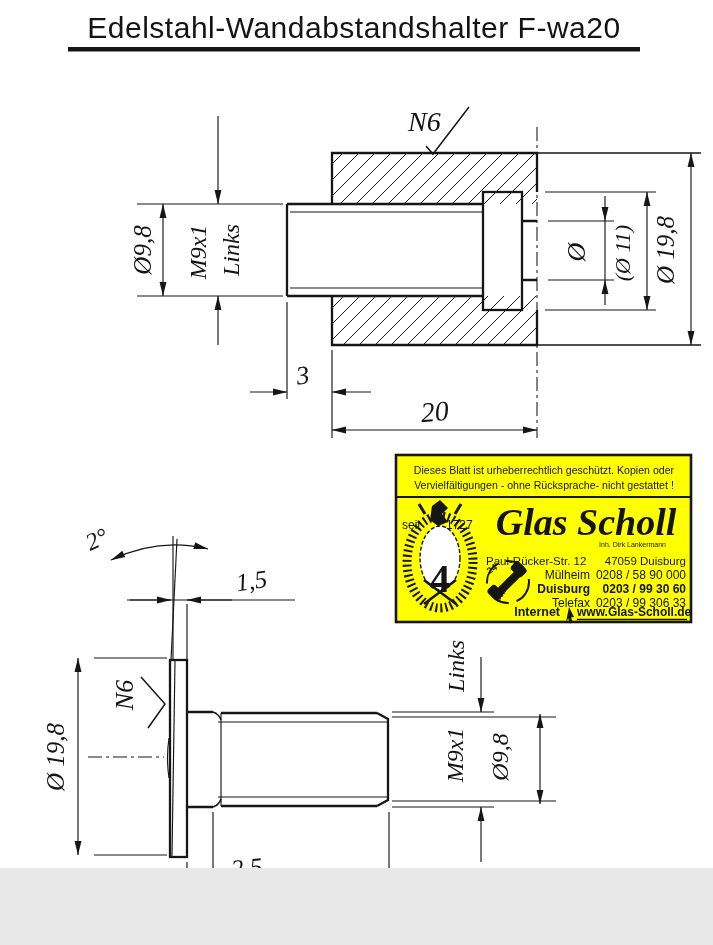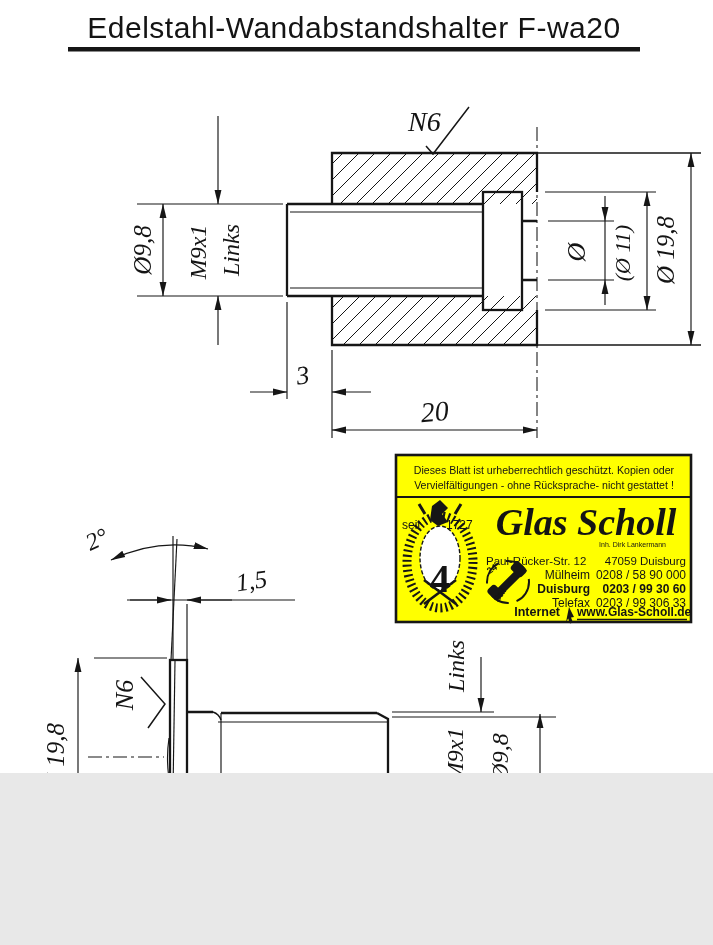--- a/index.html
+++ b/index.html
@@ -1,16 +1,16 @@
 <!DOCTYPE html>
 <html><head>
 <meta charset="utf-8">
 <style>
   html,body{margin:0;padding:0;background:#e8e8e8;}
-  .page{position:relative;width:713px;height:773px;background:#ffffff;margin:0 auto;
+  .page{position:relative;width:713px;height:868px;background:#ffffff;margin:0 auto;
         font-family:"Liberation Sans",sans-serif;}
   svg{display:block}
   .ink{stroke:#161616;fill:none}
   .lw2{stroke-width:2.3}
   .lw1{stroke-width:1.15}
   .lw14{stroke-width:1.5}
   .cl{stroke:#161616;stroke-width:1.05;fill:none;stroke-dasharray:14 4 3 4}
   text{fill:#141414}
   .title-t{font-family:"Liberation Sans",sans-serif;font-size:30px;letter-spacing:.5px}
   .dim{font-family:"Liberation Serif",serif;font-style:italic}

